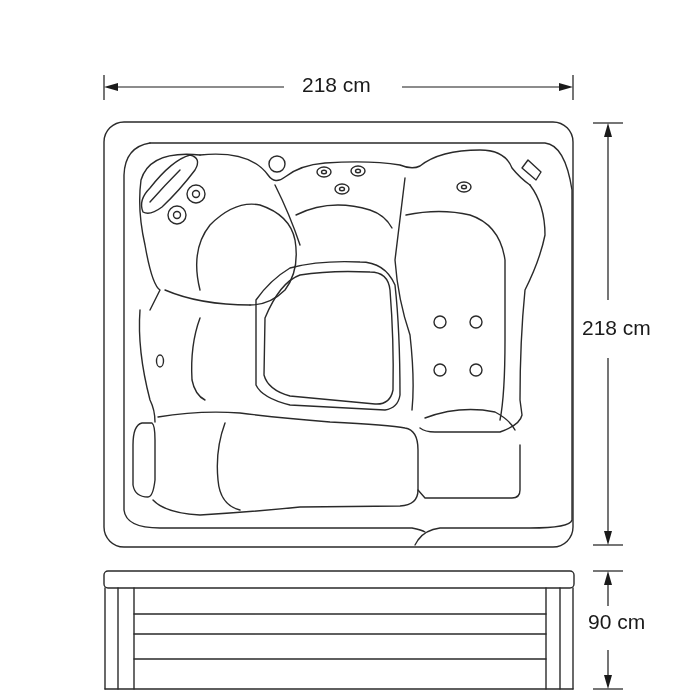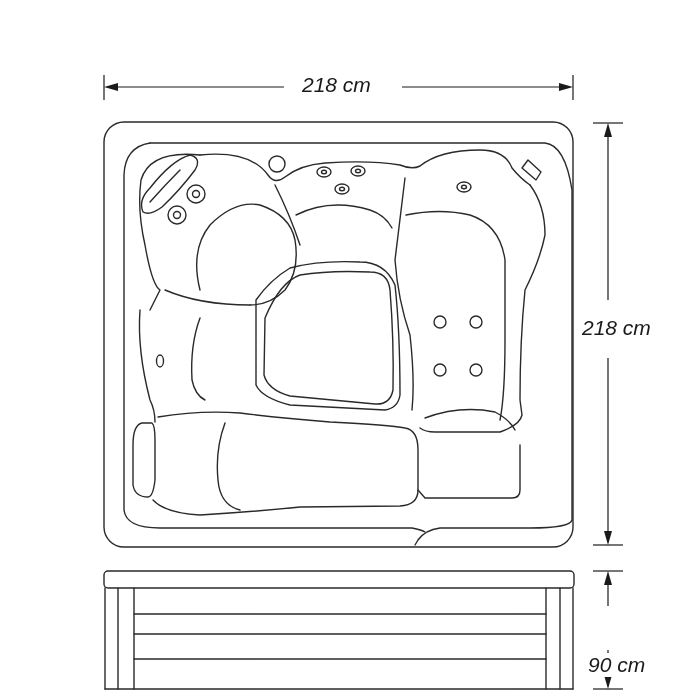--- a/index.html
+++ b/index.html
@@ -1,20 +1,20 @@
 <!DOCTYPE html>
 <html><head>
   <meta charset="utf-8">
   <style>
     html, body { margin: 0; padding: 0; background: #ffffff; }
     body { width: 700px; height: 700px; position: relative; overflow: hidden; font-family: "Liberation Sans", sans-serif; }
     svg { position: absolute; left: 0; top: 0; }
     .ln { fill: none; stroke: #2a2a2a; stroke-width: 1.4; stroke-linecap: round; stroke-linejoin: round; }
     .dim { fill: none; stroke: #1a1a1a; stroke-width: 1.2; }
-    .lbl { position: absolute; font-size: 21px; color: #1a1a1a; background: #fff; padding: 0 4px; white-space: nowrap; font-style: italic; }
+    .lbl { position: absolute; font-size: 21px; color: #1a1a1a; background: #fff; padding: 0 4px; white-space: nowrap; }
   </style>
 </head>
 <body>
 
 <svg width="700" height="700" viewBox="0 0 700 700">
 
   <g>
     <line class="dim" x1="104" y1="75" x2="104" y2="100"></line>
     <line class="dim" x1="573" y1="75" x2="573" y2="100"></line>
     <line class="dim" x1="110" y1="87" x2="284" y2="87"></line>
@@ -103,13 +103,13 @@
     <line class="ln" x1="546" y1="588" x2="546" y2="689"></line>
     <line class="ln" x1="560" y1="588" x2="560" y2="689"></line>
     <line class="ln" x1="134" y1="614" x2="546" y2="614"></line>
     <line class="ln" x1="134" y1="634" x2="546" y2="634"></line>
     <line class="ln" x1="134" y1="659" x2="546" y2="659"></line>
   </g>
 </svg>
 
 <div class="lbl" style="left:298px; top:73px;">218 cm</div>
 <div class="lbl" style="left:578px; top:316px;">218 cm</div>
-<div class="lbl" style="left:584px; top:653px;">90 cm</div>
+<div class="lbl" style="left:584px; top:610px;">90 cm</div>
 
 </body></html>

